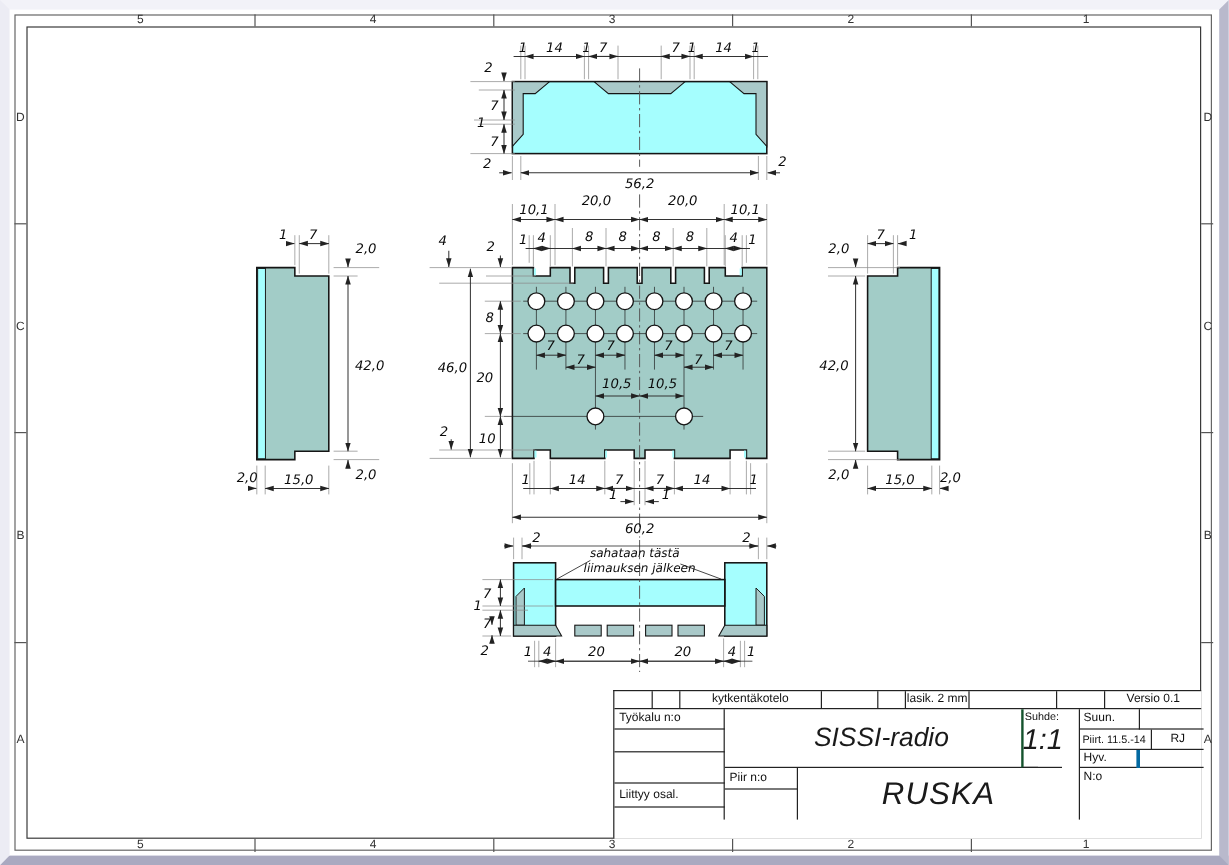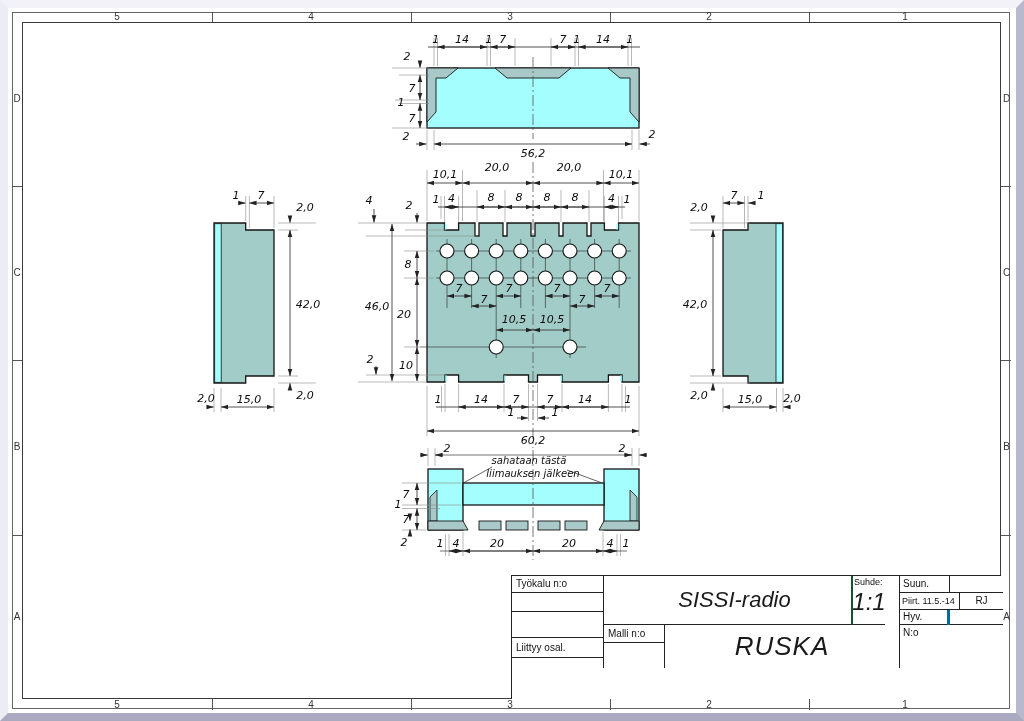--- a/index.html
+++ b/index.html
@@ -439,20 +439,31 @@
       <text class="dt" x="456" y="547">4</text>
       <text class="dt" x="497" y="547">20</text>
       <text class="dt" x="569" y="547">20</text>
       <text class="dt" x="610" y="547">4</text>
       <text class="dt" x="626" y="547">1</text>
     </g>
   </svg>
 
 
   <div class="tb">
+    <div class="tb-row" style="height:15px;line-height:14px">
+      <div class="tb-cell" style="width:32px"></div>
+      <div class="tb-cell" style="width:23px"></div>
+      <div class="tb-cell" style="width:118px">kytkentäkotelo</div>
+      <div class="tb-cell" style="width:47px"></div>
+      <div class="tb-cell" style="width:23px"></div>
+      <div class="tb-cell" style="width:54px">lasik. 2 mm</div>
+      <div class="tb-cell" style="width:73px"></div>
+      <div class="tb-cell" style="width:40px"></div>
+      <div class="tb-cell" style="width:80px;border-right:none">Versio 0.1</div>
+    </div>
     <div class="tb-body">
 
       <div class="abs big" style="left:92px;top:0;width:261px;height:49px;border-bottom:1px solid #222;font-size:22px">SISSI-radio</div>
 
       <div class="abs" style="left:0;top:0;width:92px;height:92px;border-right:1px solid #222">
         <div class="abs" style="left:0;top:0;width:92px;height:17px;border-bottom:1px solid #222;padding-left:4px;line-height:16px">Työkalu n:o</div>
         <div class="abs" style="left:0;top:17px;width:92px;height:19px;border-bottom:1px solid #222"></div>
         <div class="abs" style="left:0;top:36px;width:92px;height:26px;border-bottom:1px solid #222"></div>
         <div class="abs" style="left:0;top:62px;width:92px;height:20px;border-bottom:1px solid #222;padding-left:4px;line-height:19px">Liittyy osal.</div>
       </div>
@@ -470,19 +481,19 @@
           <span class="abs" style="left:0;top:0;width:60px;height:17px;border-right:1px solid #222;padding-left:2px;line-height:16px;font-size:9px;white-space:nowrap">Piirt. 11.5.-14</span>
           <span class="abs" style="left:61px;top:0;width:41px;height:17px;text-align:center;line-height:16px">RJ</span>
         </div>
         <div class="abs" style="left:0;top:34px;width:103px;height:15px;border-bottom:1px solid #222">
           <span class="abs" style="left:0;top:0;width:50px;height:15px;border-right:3px solid #0369a1;padding-left:3px;line-height:14px">Hyv.</span>
         </div>
         <div class="abs" style="left:0;top:49px;width:103px;height:43px;padding:2px 0 0 3px">N:o</div>
       </div>
 
       <div class="abs" style="left:92px;top:49px;width:61px;height:43px;border-right:1px solid #222">
-        <div class="abs" style="left:0;top:0;width:61px;height:18px;border-bottom:1px solid #222;padding-left:4px;line-height:17px;white-space:nowrap">Malli n:o</div>
+        <div class="abs" style="left:0;top:0;width:61px;height:18px;border-bottom:1px solid #222;padding-left:4px;line-height:17px;white-space:nowrap">Piir n:o</div>
       </div>
 
       <div class="abs big" style="left:153px;top:49px;width:234px;height:43px;font-size:26px;letter-spacing:1px">RUSKA</div>
     </div>
   </div>
 </div>
 
 </body></html>

